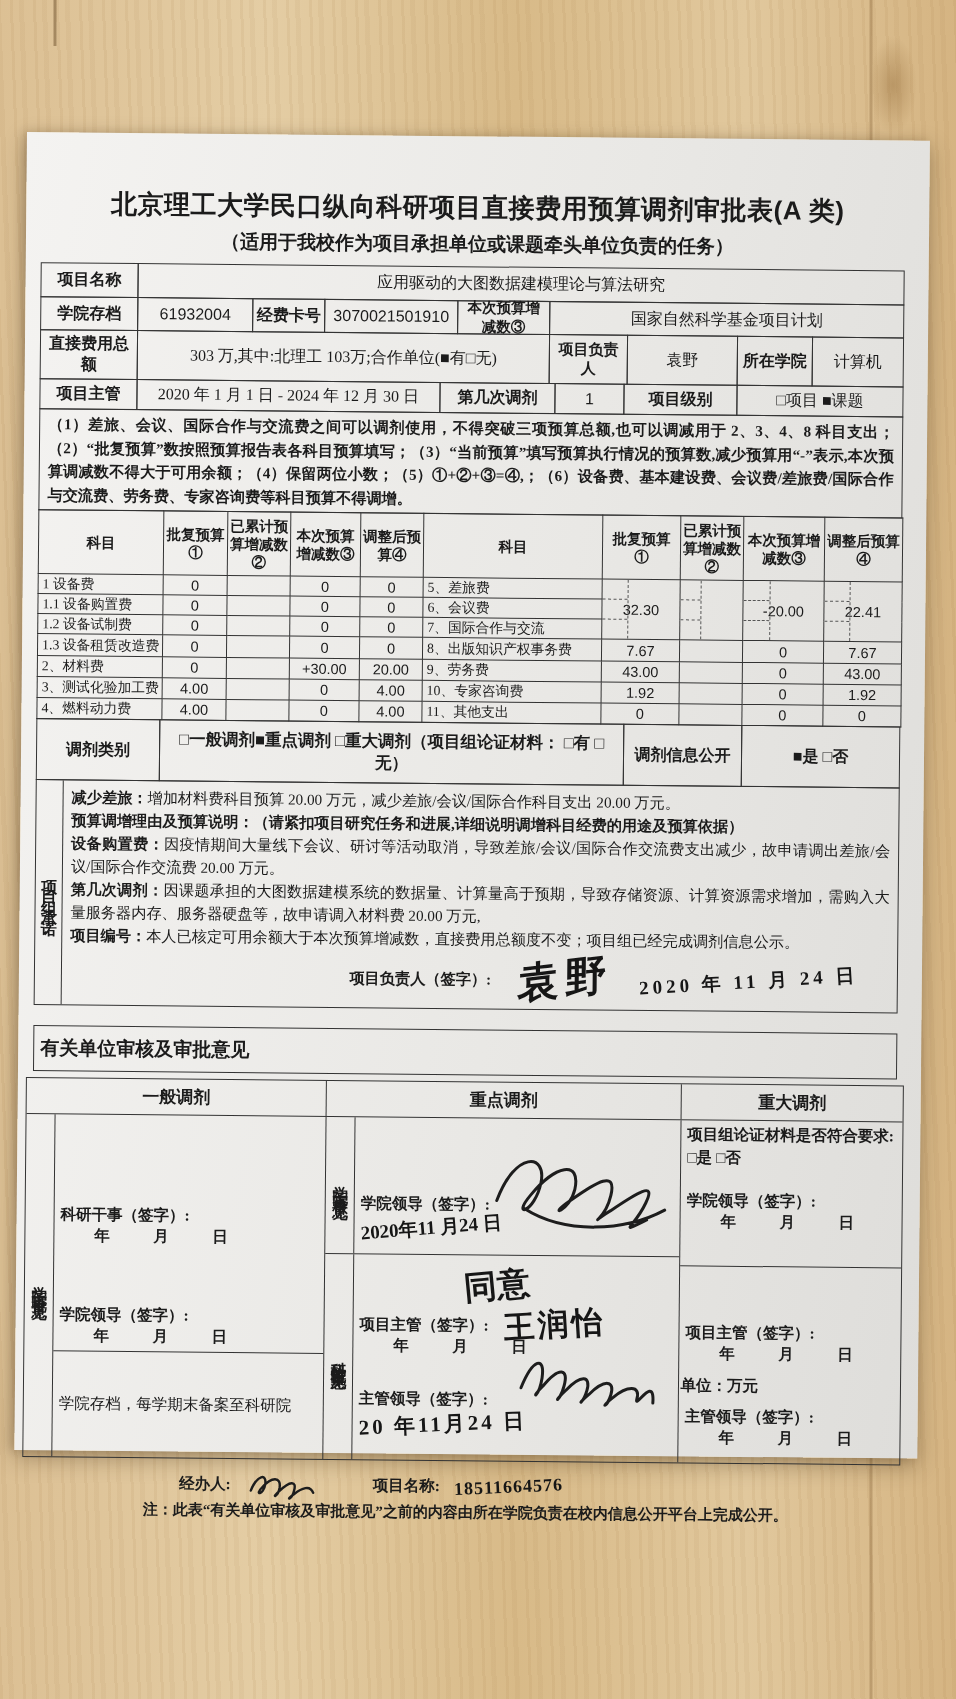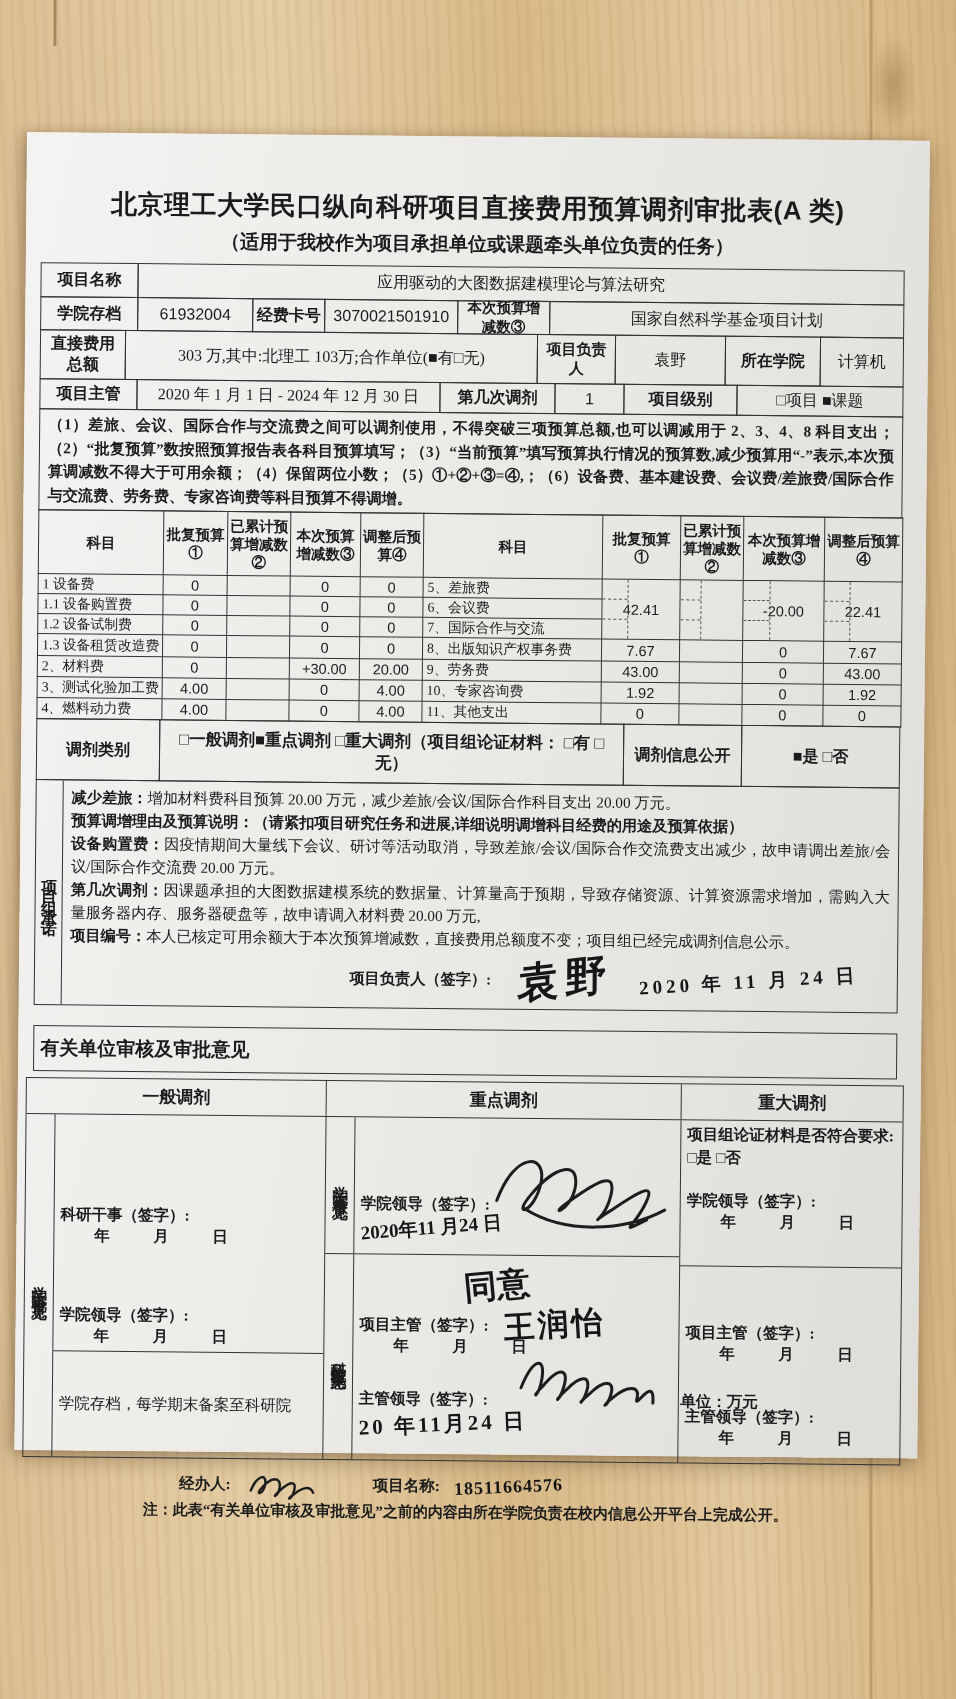--- a/index.html
+++ b/index.html
@@ -61,21 +61,21 @@
   .acol:last-child{border-right:none;}
   .withv{display:flex;flex-direction:row;flex:1;}
   .vlab{width:28px;border-right:1px solid #333;display:flex;align-items:center;justify-content:center;}
   .vlab .vtext{letter-spacing:4px;font-size:15.5px;}
   .cellc{flex:1;position:relative;font-size:15.5px;padding:4px 6px;box-sizing:border-box;}
   .siglabel{font-weight:600;}
   .ymd{text-align:left;padding-left:34px;letter-spacing:14px;font-weight:600;}
   .scrib{position:absolute;}
   .foot{margin:10px 0 0;font-size:15.5px;font-weight:600;}
   .footline{display:flex;align-items:center;padding-left:165px;gap:14px;height:30px;}
-  .unit{position:absolute;right:160px;bottom:44px;font-size:15.5px;font-weight:600;}
+  .unit{position:absolute;right:160px;bottom:60px;font-size:15.5px;font-weight:600;}
   .note{text-align:center;font-size:15px;font-weight:600;margin-top:2px;}
   .hw-phone{font-size:18px;transform:rotate(-3deg);letter-spacing:1px;}
   .hw-mid{font-size:19px;transform:rotate(-5deg);}
   .hw-agree{font-size:33px;transform:rotate(-6deg);position:absolute;}
   .hw-name{font-size:31px;transform:rotate(-4deg);position:absolute;letter-spacing:3px;}
   svg.sig{stroke:#1d1d1d;fill:none;stroke-linecap:round;stroke-width:3;}
 </style>
 </head>
 <body>
 
@@ -92,25 +92,25 @@
       </div>
       <div class="row" style="height:34px">
         <div class="lab" style="width:98px">学院存档</div>
         <div style="width:116px;font-family:'Liberation Sans',sans-serif">61932004</div>
         <div class="lab" style="width:73px">经费卡号</div>
         <div style="width:134px;font-family:'Liberation Sans',sans-serif">3070021501910</div>
         <div class="lab" style="width:93px;font-size:14.5px">本次预算增减数③</div>
         <div style="flex:1">国家自然科学基金项目计划</div>
       </div>
       <div class="row" style="height:50px">
-        <div class="lab" style="width:86px">直接费用总额</div>
+        <div class="lab" style="width:98px">直接费用总额</div>
         <div style="width:413px">303 万,其中:北理工 103万;合作单位(■有□无)</div>
         <div class="lab" style="width:79px;font-size:15px">项目负责人</div>
         <div style="width:111px">袁野</div>
-        <div class="lab" style="width:96px">所在学院</div>
+        <div class="lab" style="width:76px">所在学院</div>
         <div style="flex:1">计算机</div>
       </div>
       <div class="row" style="height:31px">
         <div class="lab" style="width:98px">项目主管</div>
         <div style="width:304px">2020 年 1 月 1 日 - 2024 年 12 月 30 日</div>
         <div class="lab" style="width:116px">第几次调剂</div>
         <div style="width:70px;font-family:'Liberation Sans',sans-serif">1</div>
         <div class="lab" style="width:114px">项目级别</div>
         <div style="flex:1">□项目 ■课题</div>
       </div>
@@ -144,21 +144,21 @@
         <th>本次预算增减数③</th>
         <th>调整后预算④</th>
       </tr>
       <tr style="height:20px">
         <td class="nm">1 设备费</td>
         <td class="v">0</td>
         <td class="v"></td>
         <td class="v">0</td>
         <td class="v">0</td>
         <td class="nm">5、差旅费</td>
-        <td class="v mcell" rowspan="3"><i class="dv"></i><i class="dh1"></i><i class="dh2"></i><span>42.41</span></td>
+        <td class="v mcell" rowspan="3"><i class="dv"></i><i class="dh1"></i><i class="dh2"></i><span>32.30</span></td>
         <td class="v mcell" rowspan="3"><i class="dv"></i><i class="dh1"></i><i class="dh2"></i><span></span></td>
         <td class="v mcell" rowspan="3"><i class="dv"></i><i class="dh1"></i><i class="dh2"></i><span>-20.00</span></td>
         <td class="v mcell" rowspan="3"><i class="dv"></i><i class="dh1"></i><i class="dh2"></i><span>22.41</span></td>
       </tr>
       <tr style="height:20px">
         <td class="nm">1.1 设备购置费</td>
         <td class="v">0</td>
         <td class="v"></td>
         <td class="v">0</td>
         <td class="v">0</td>

